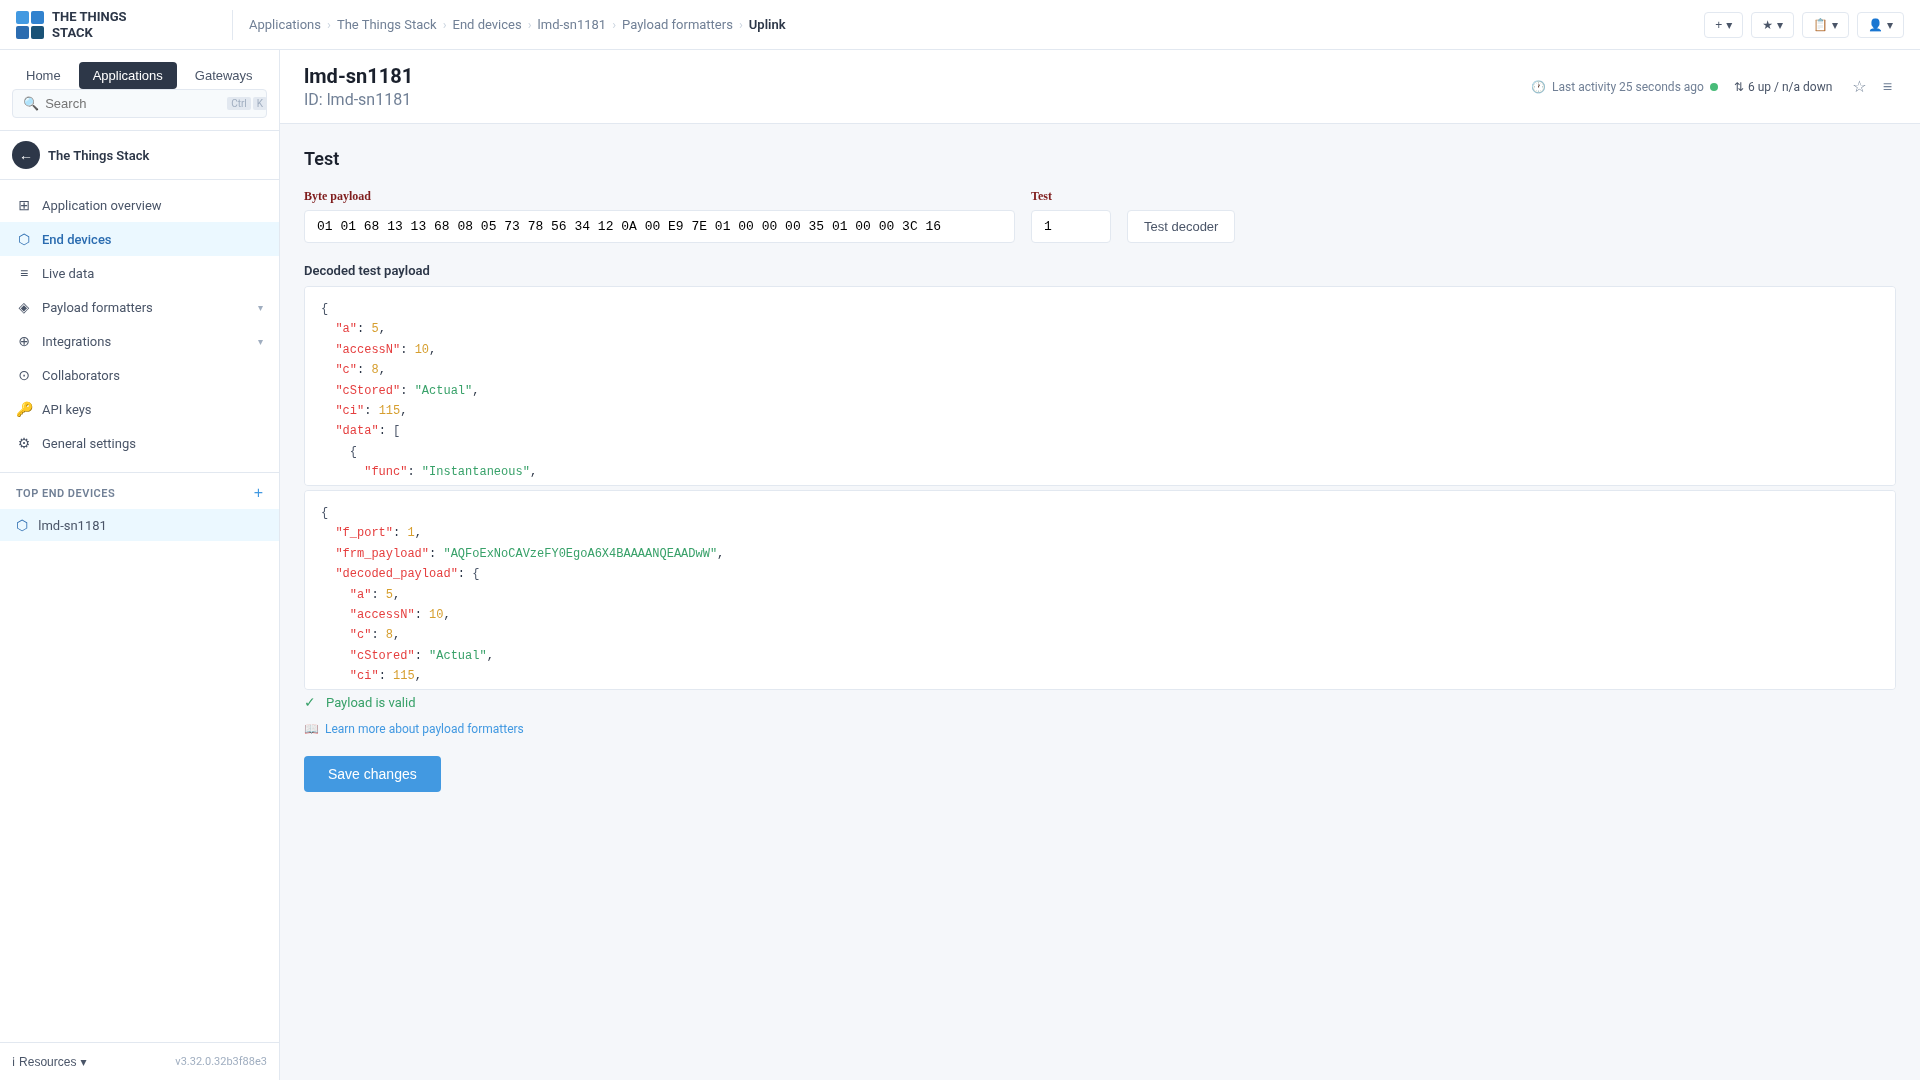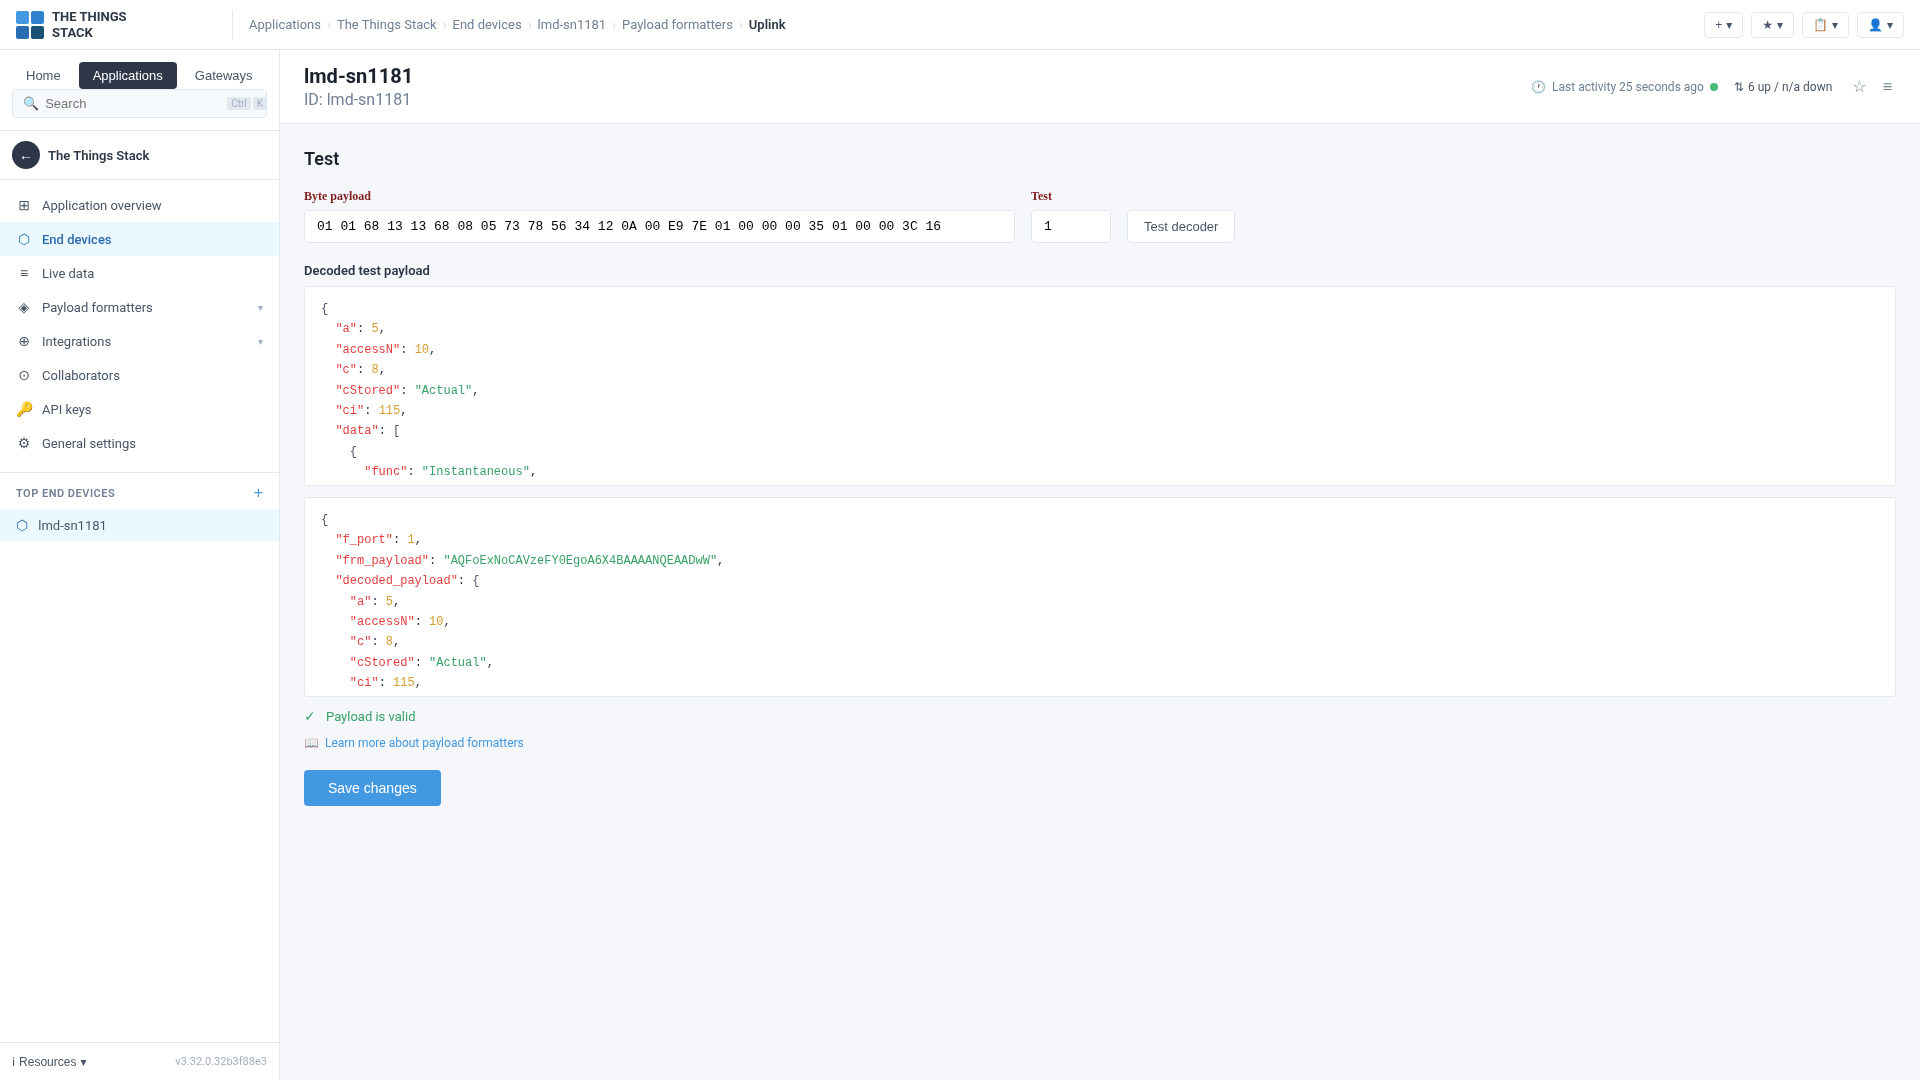--- a/index.html
+++ b/index.html
@@ -339,21 +339,21 @@
       border: 1px solid #e2e8f0;
       border-radius: 4px;
       padding: 8px 16px;
       font-size: 13px;
       cursor: pointer;
       color: #4a5568;
       white-space: nowrap;
     }
 
     
-    .json-section { margin-bottom: 11px; }
+    .json-section { margin-bottom: 4px; }
     .json-section-title {
       font-size: 13px;
       font-weight: 600;
       color: #2d3748;
       margin-bottom: 8px;
     }
     .json-panel {
       background: #fff;
       border: 1px solid #e2e8f0;
       border-radius: 4px;

